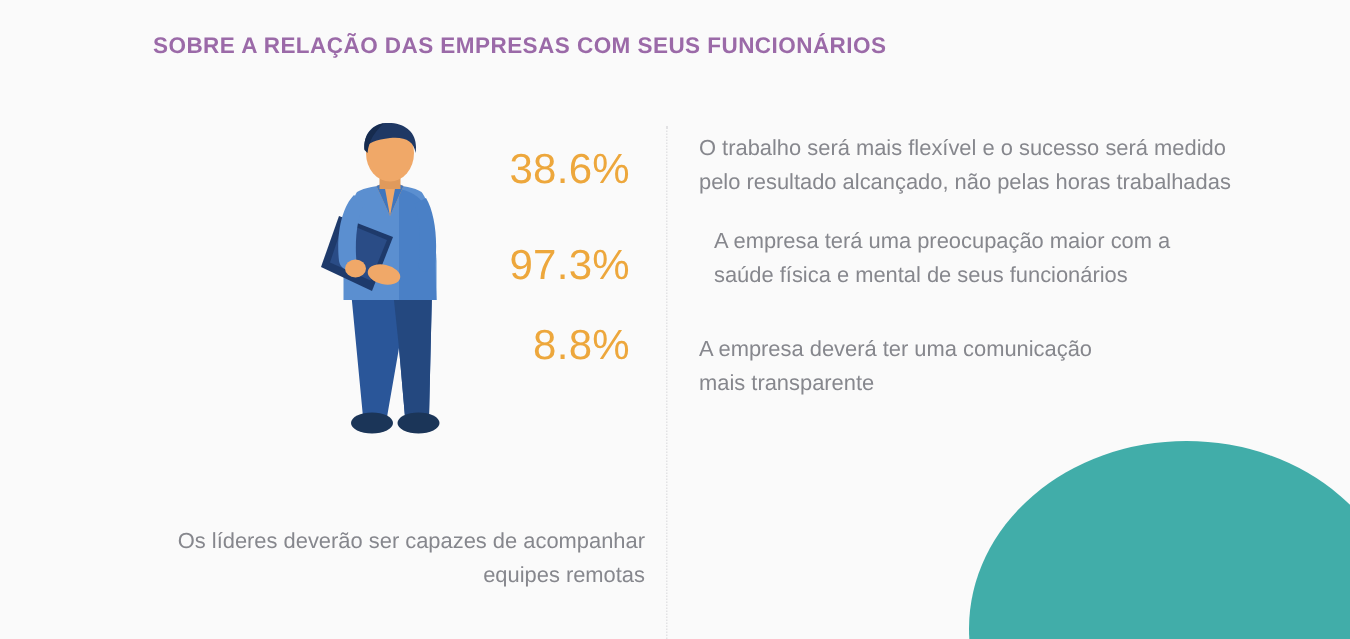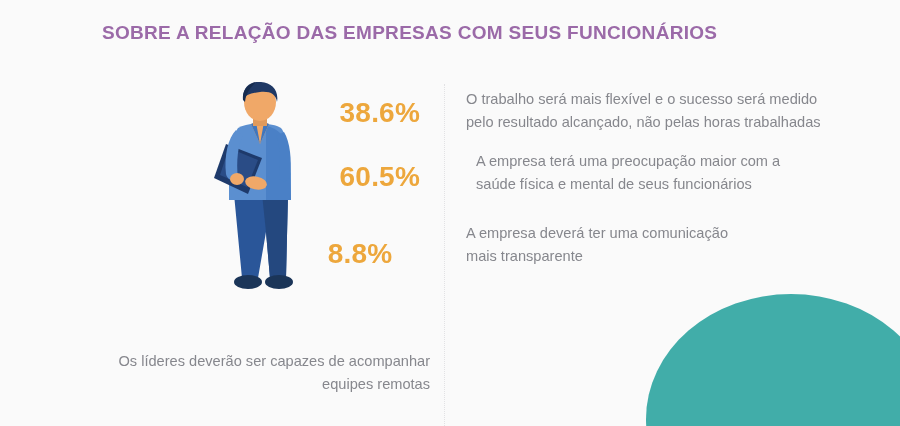--- a/index.html
+++ b/index.html
@@ -30,21 +30,21 @@
     height: 250px;
     border-radius: 50%;
     background: #41ada9;
   }
 
   
   .title {
     position: absolute;
     left: 102px;
     top: 22px;
-    font-size: 19px;
+    font-size: 15px;
     font-weight: bold;
     letter-spacing: 0.3px;
     color: #9b6aa8;
     white-space: nowrap;
   }
 
   
   .divider {
     position: absolute;
     left: 444px;
@@ -61,28 +61,28 @@
     top: 82px;
     width: 132px;
     height: 216px;
   }
   .person svg { display: block; }
 
   
   .pct {
     position: absolute;
     font-size: 28px;
-    font-weight: bold;
+    font-weight: normal;
     color: #eda73c;
     letter-spacing: 0.2px;
     white-space: nowrap;
   }
   .pct-1 { left: 300px; top: 97px;  width: 120px; text-align: right; }
   .pct-2 { left: 300px; top: 161px; width: 120px; text-align: right; }
-  .pct-3 { left: 300px; top: 238px; width: 120px; text-align: center; }
+  .pct-3 { left: 300px; top: 214px; width: 120px; text-align: right; }
   .pct-4 { left: 483px; top: 302px; }
   .pct-5 { left: 483px; top: 378px; }
 
   
   .desc {
     position: absolute;
     font-size: 14.6px;
     line-height: 1.58;
     color: #86878d;
     white-space: pre-line;
@@ -144,21 +144,21 @@
       <path d="M40 48 C32 56 28 74 30 92 C31 98 38 100 42 96 C40 80 42 62 47 54 Z" fill="#5b8fd0"></path>
 
       <path d="M88 50 C94 60 96 78 94 94 C93 100 86 101 83 96 C85 80 84 62 80 54 Z" fill="#4a80c6"></path>
 
       <ellipse cx="41" cy="97" rx="7" ry="6" fill="#f0a868"></ellipse>
       <ellipse cx="60" cy="101" rx="11" ry="6.5" fill="#f0a868" transform="rotate(12 60 101)"></ellipse>
     </svg>
   </div>
 
   <div class="pct pct-1">38.6%</div>
-  <div class="pct pct-2">60.5%</div>
+  <div class="pct pct-2">97.3%</div>
   <div class="pct pct-3">8.8%</div>
 
   <div class="desc desc-1">O trabalho será mais flexível e o sucesso será medido
 pelo resultado alcançado, não pelas horas trabalhadas</div>
   <div class="desc desc-2">A empresa terá uma preocupação maior com a
 saúde física e mental de seus funcionários</div>
   <div class="desc desc-3">A empresa deverá ter uma comunicação
 mais transparente</div>
 
 

